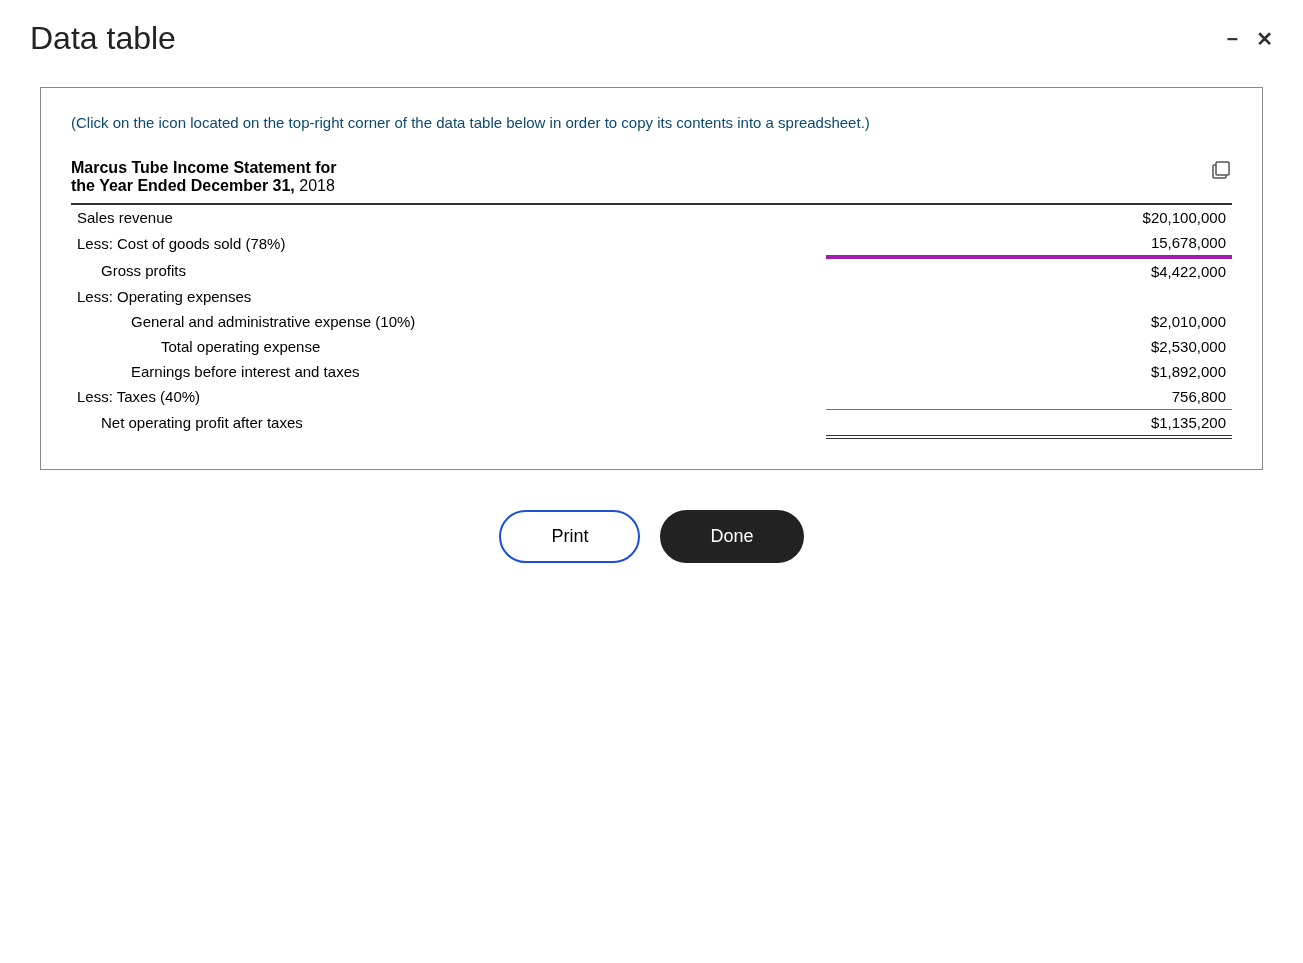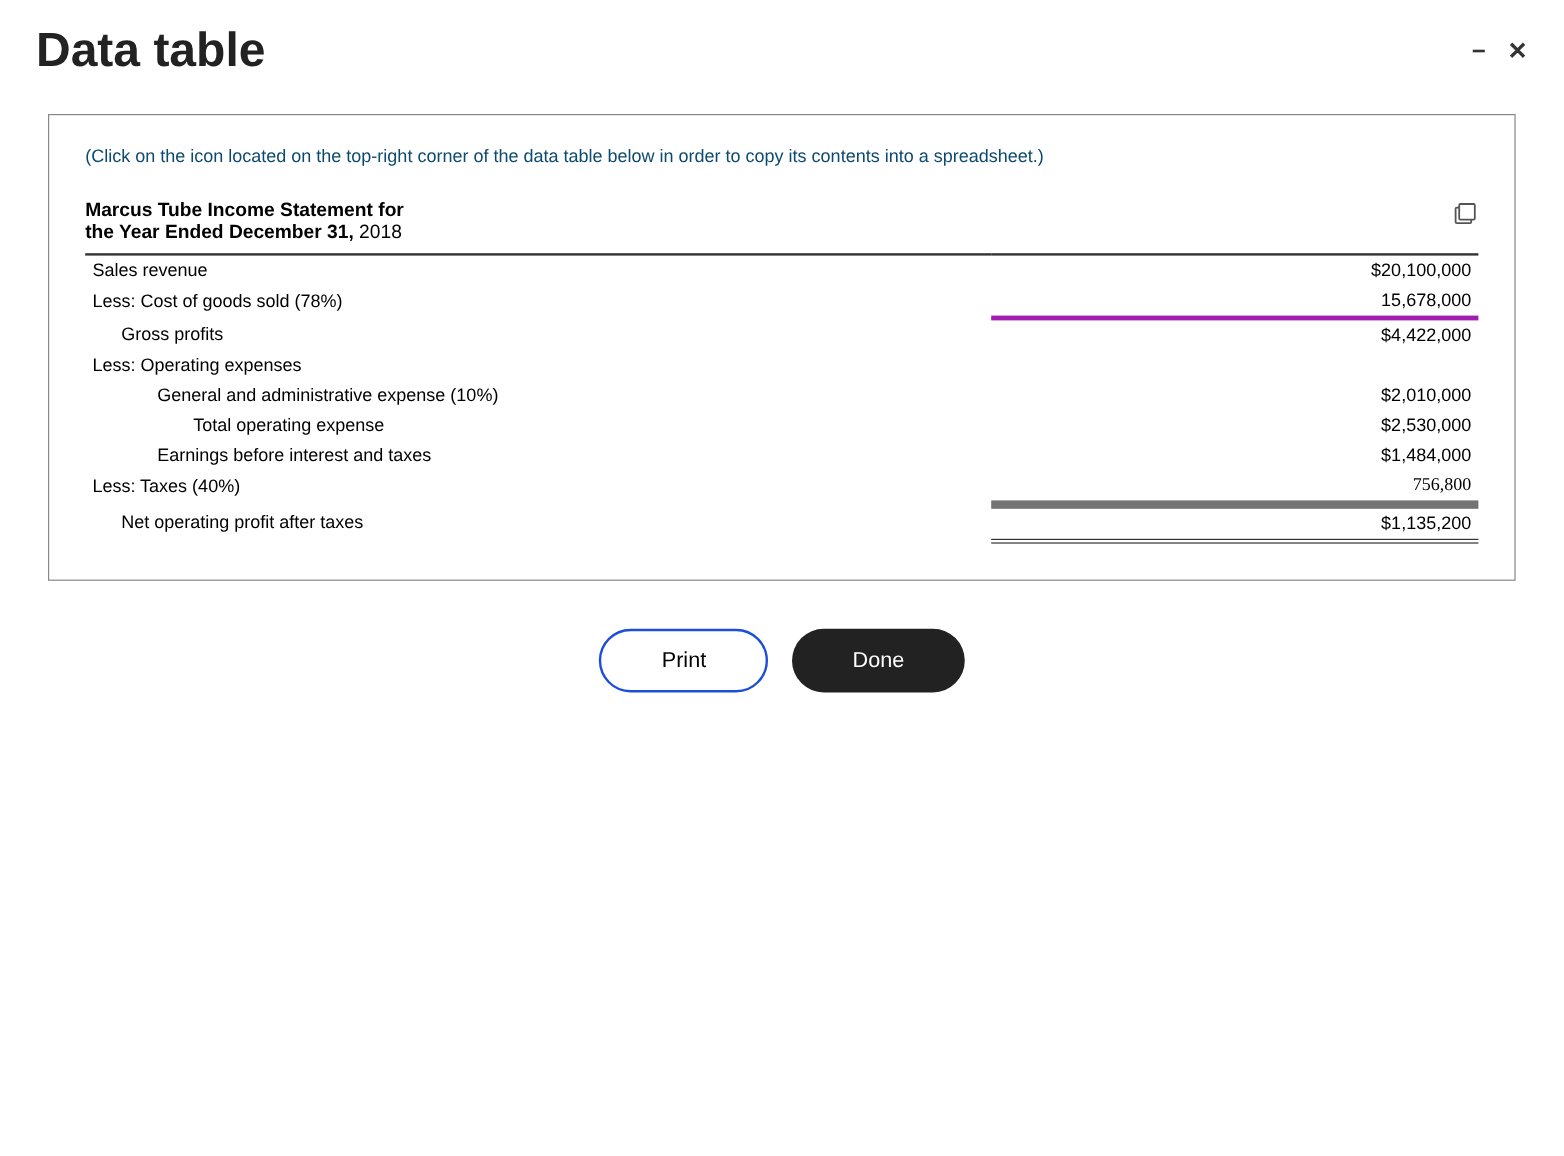--- a/index.html
+++ b/index.html
@@ -18,22 +18,22 @@
     }
 
     .title-bar {
       display: flex;
       align-items: center;
       justify-content: space-between;
       padding: 20px 30px 10px 30px;
     }
 
     .title-bar h1 {
-      font-size: 40px;
-      font-weight: 700;
+      font-size: 32px;
+      font-weight: 400;
       color: #222;
     }
 
     .window-controls {
       display: flex;
       gap: 18px;
       align-items: center;
     }
 
     .window-btn {
@@ -217,26 +217,26 @@
           </tr>
 
 
           <tr>
             <td class="label-col indent-3">Total operating expense</td>
             <td class="value-col">$2,530,000</td>
           </tr>
 
           <tr>
             <td class="label-col indent-2">Earnings before interest and taxes</td>
-            <td class="value-col">$1,484,000</td>
+            <td class="value-col">$1,892,000</td>
           </tr>
 
           <tr>
             <td class="label-col">Less: Taxes (40%)</td>
-            <td class="value-col" style="border-bottom: 7px solid #737373; font-family: Liberation Serif, serif;">756,800</td>
+            <td class="value-col" style="border-bottom: 1px solid #737373;">756,800</td>
           </tr>
 
           <tr>
             <td class="label-col indent-1">Net operating profit after taxes</td>
             <td class="value-col" style="border-bottom: 4px double #333;">$1,135,200</td>
           </tr>
         </tbody>
       </table>
     </div>
   </div>

